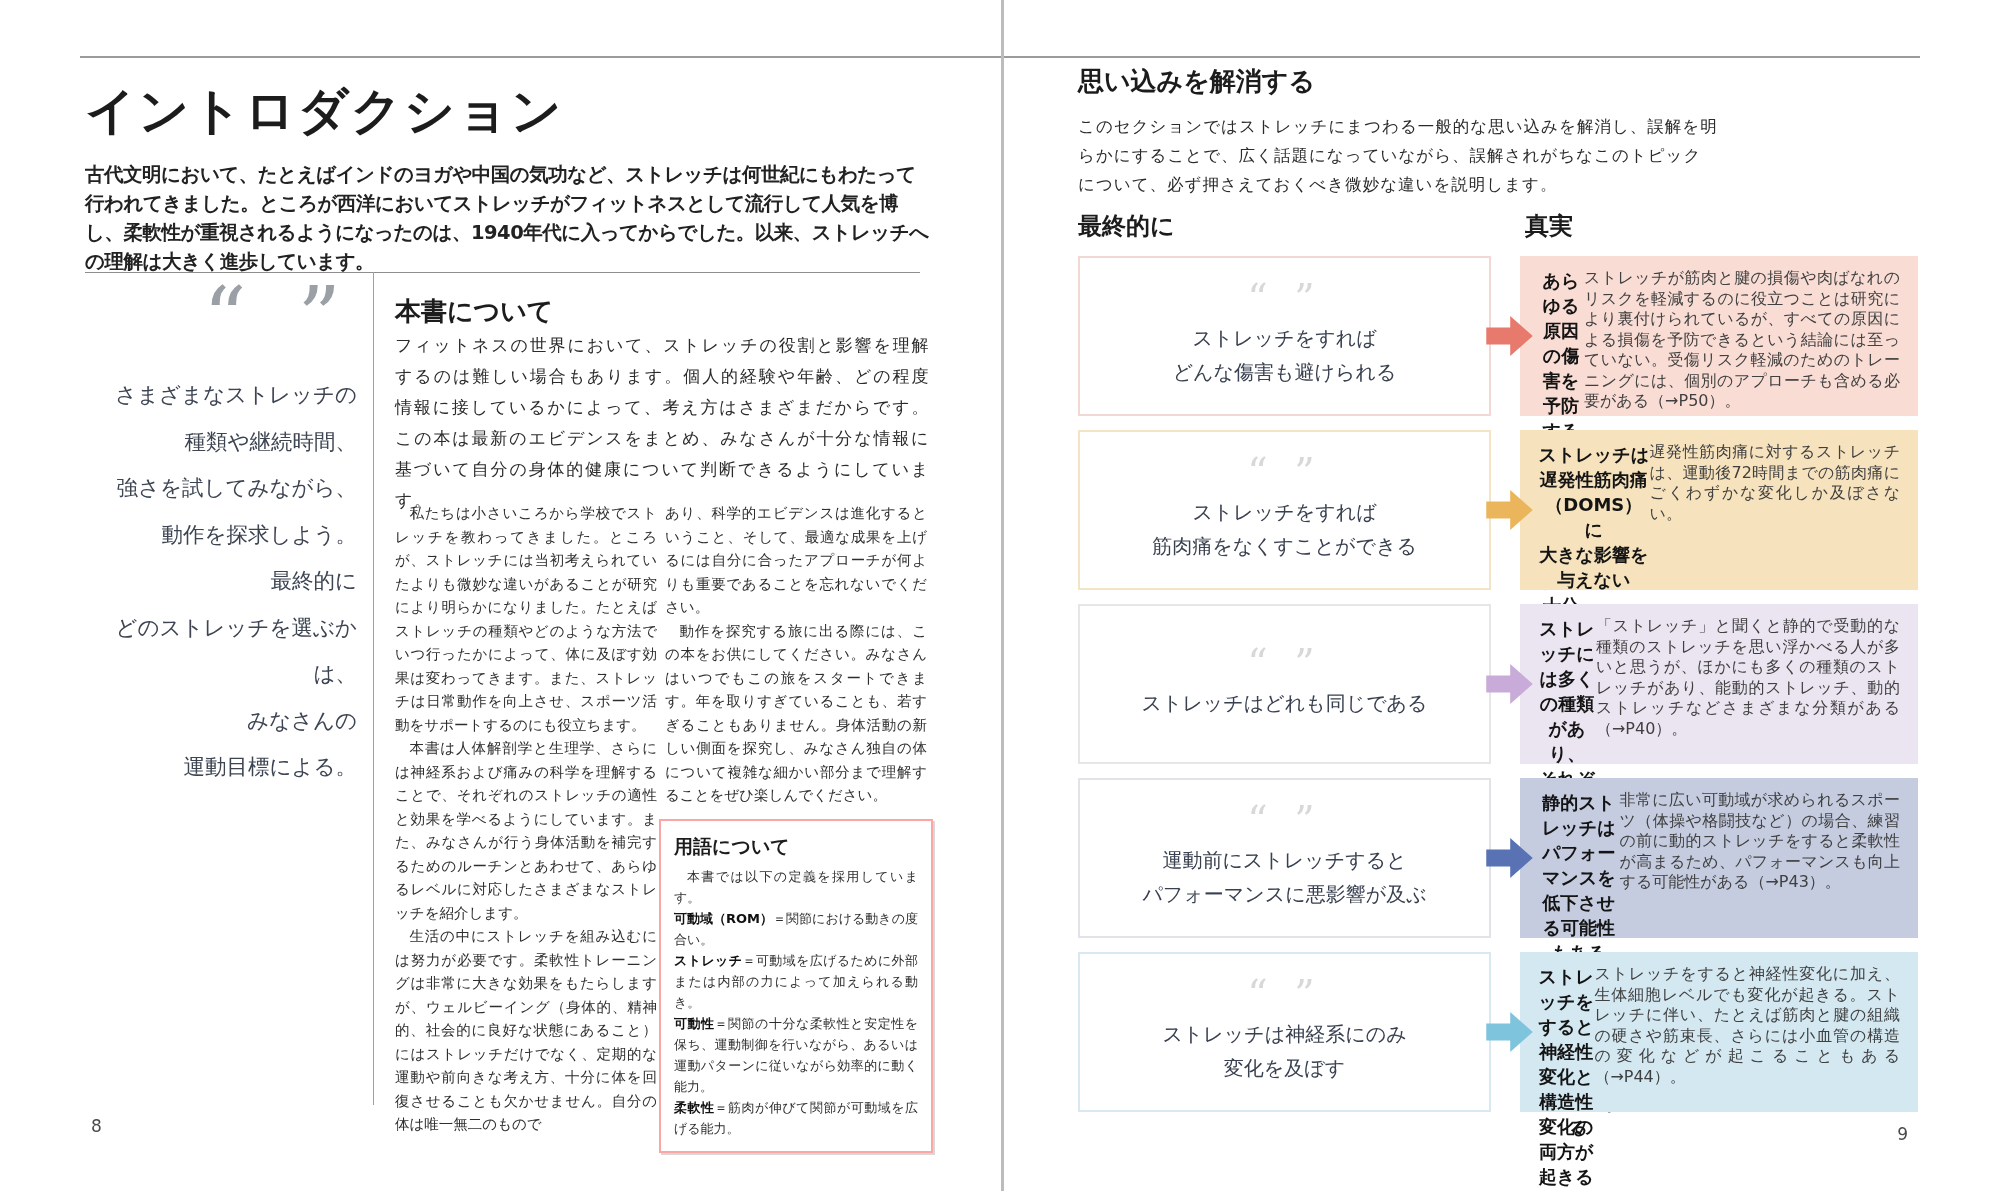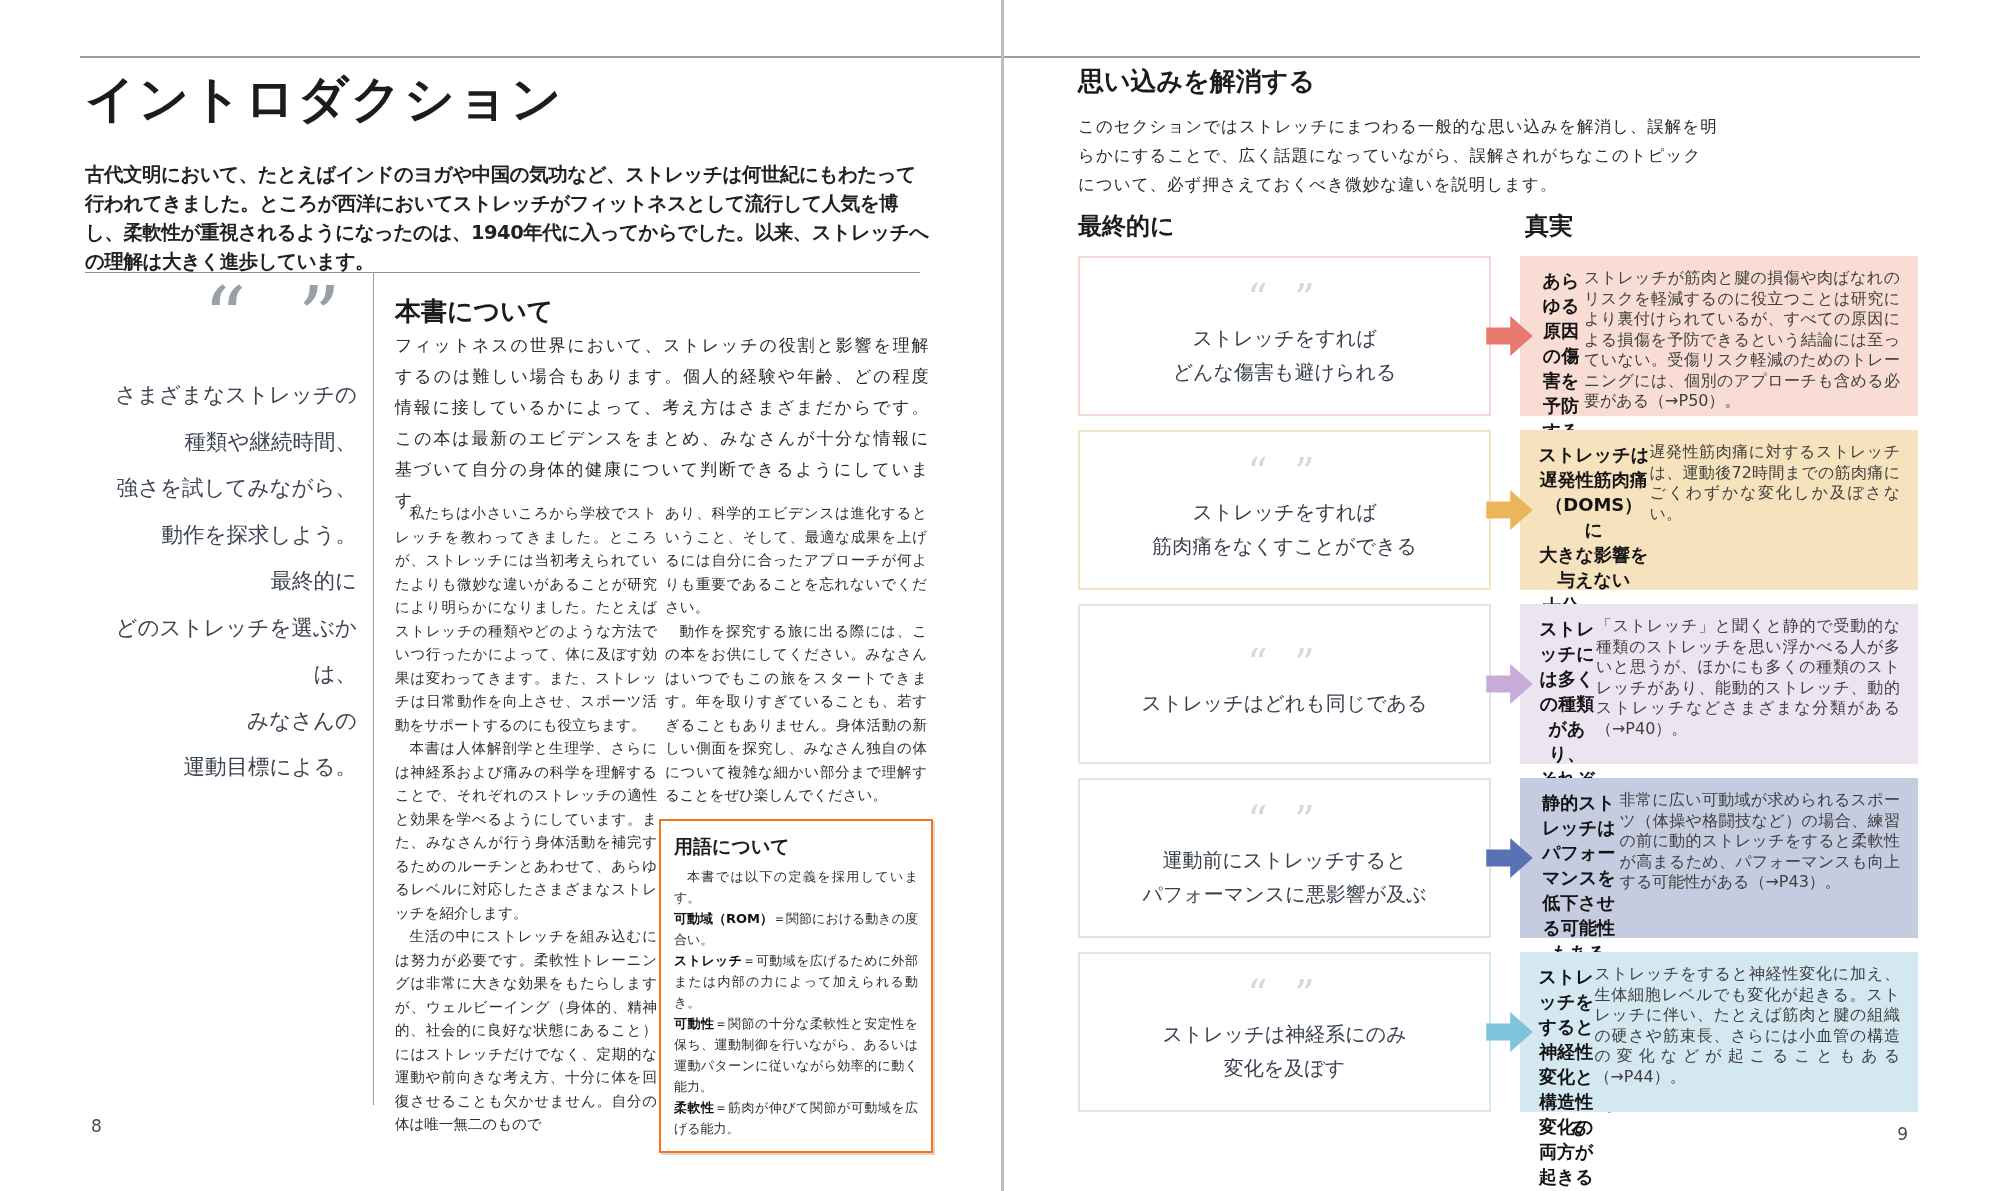--- a/index.html
+++ b/index.html
@@ -7,21 +7,21 @@
        font-family:"DejaVu Sans","Liberation Sans",sans-serif;color:#222;}
   .serif{font-family:"DejaVu Serif","Liberation Serif",serif;}
   .pre{white-space:pre-line;}
 
   
   .top-rule{position:absolute;left:80px;top:56px;width:1840px;height:2px;background:#9b9b9b;}
   .spine{position:absolute;left:1001px;top:0;width:3px;height:1191px;background:#bcbcbc;}
 
   
   .page-left{position:absolute;left:85px;top:0;width:850px;height:1191px;}
-  .l-title{position:absolute;left:0;top:66px;margin:0;font-size:50px;font-weight:bold;
+  .l-title{position:absolute;left:0;top:78px;margin:0;font-size:50px;font-weight:bold;
            letter-spacing:2px;color:#1c1c1c;}
   .l-intro{position:absolute;left:0;top:160px;width:848px;margin:0;font-size:19.5px;
            font-weight:bold;line-height:29px;letter-spacing:-0.5px;color:#222;}
   .section-rule{position:absolute;left:0;top:272px;width:835px;height:1px;background:#8e8e8e;}
   .col-divider{position:absolute;left:288px;top:272px;width:1px;height:833px;background:#9f9f9f;}
 
   .quote-col{position:absolute;left:0;top:282px;width:272px;text-align:right;}
   .qmarks{font-size:85px;line-height:72px;height:72px;color:#9aa0a6;letter-spacing:12px;
           padding-right:4px;overflow:visible;}
   .qtext{margin-top:18px;font-size:21.5px;line-height:46.5px;color:#3d4452;letter-spacing:0;}
@@ -30,21 +30,21 @@
   .about h2{margin:0;position:absolute;top:12px;left:0;font-size:26px;font-weight:bold;color:#1c1c1c;}
   .lead{position:absolute;top:48px;left:0;width:535px;margin:0;font-size:17px;line-height:31px;
         letter-spacing:1.5px;text-align:justify;color:#2b2b2b;}
   .cols{position:absolute;top:220px;left:0;width:540px;display:flex;gap:8px;}
   .bodycol{width:262px;font-size:14.5px;line-height:23.5px;text-align:justify;color:#2e2e2e;}
   .bodycol p{margin:0 0 0 0;}
   .bodycol p + p{margin-top:0;}
   .indent{text-indent:1em;}
 
   .terms-box{margin-top:11px;margin-left:-6px;width:calc(100% + 12px);box-sizing:border-box;
-             border:2px solid #f97316;box-shadow:2px 2px 0 #d8d8d8;background:#fff;
+             border:2px solid #fca5a5;box-shadow:2px 2px 0 #d8d8d8;background:#fff;
              padding:14px 13px 12px 13px;}
   .terms-box h3{margin:0 0 8px 0;font-size:19px;font-weight:bold;color:#1c1c1c;}
   .terms-box p{margin:0;font-size:13px;line-height:21px;text-align:justify;color:#2e2e2e;}
   .terms-box .term b{font-weight:bold;color:#111;}
 
   .pagenum{position:absolute;font-size:17px;color:#4a4a4a;}
   .pagenum.left{left:6px;top:1116px;}
   .pagenum.right{right:10px;top:1124px;}
 
   

